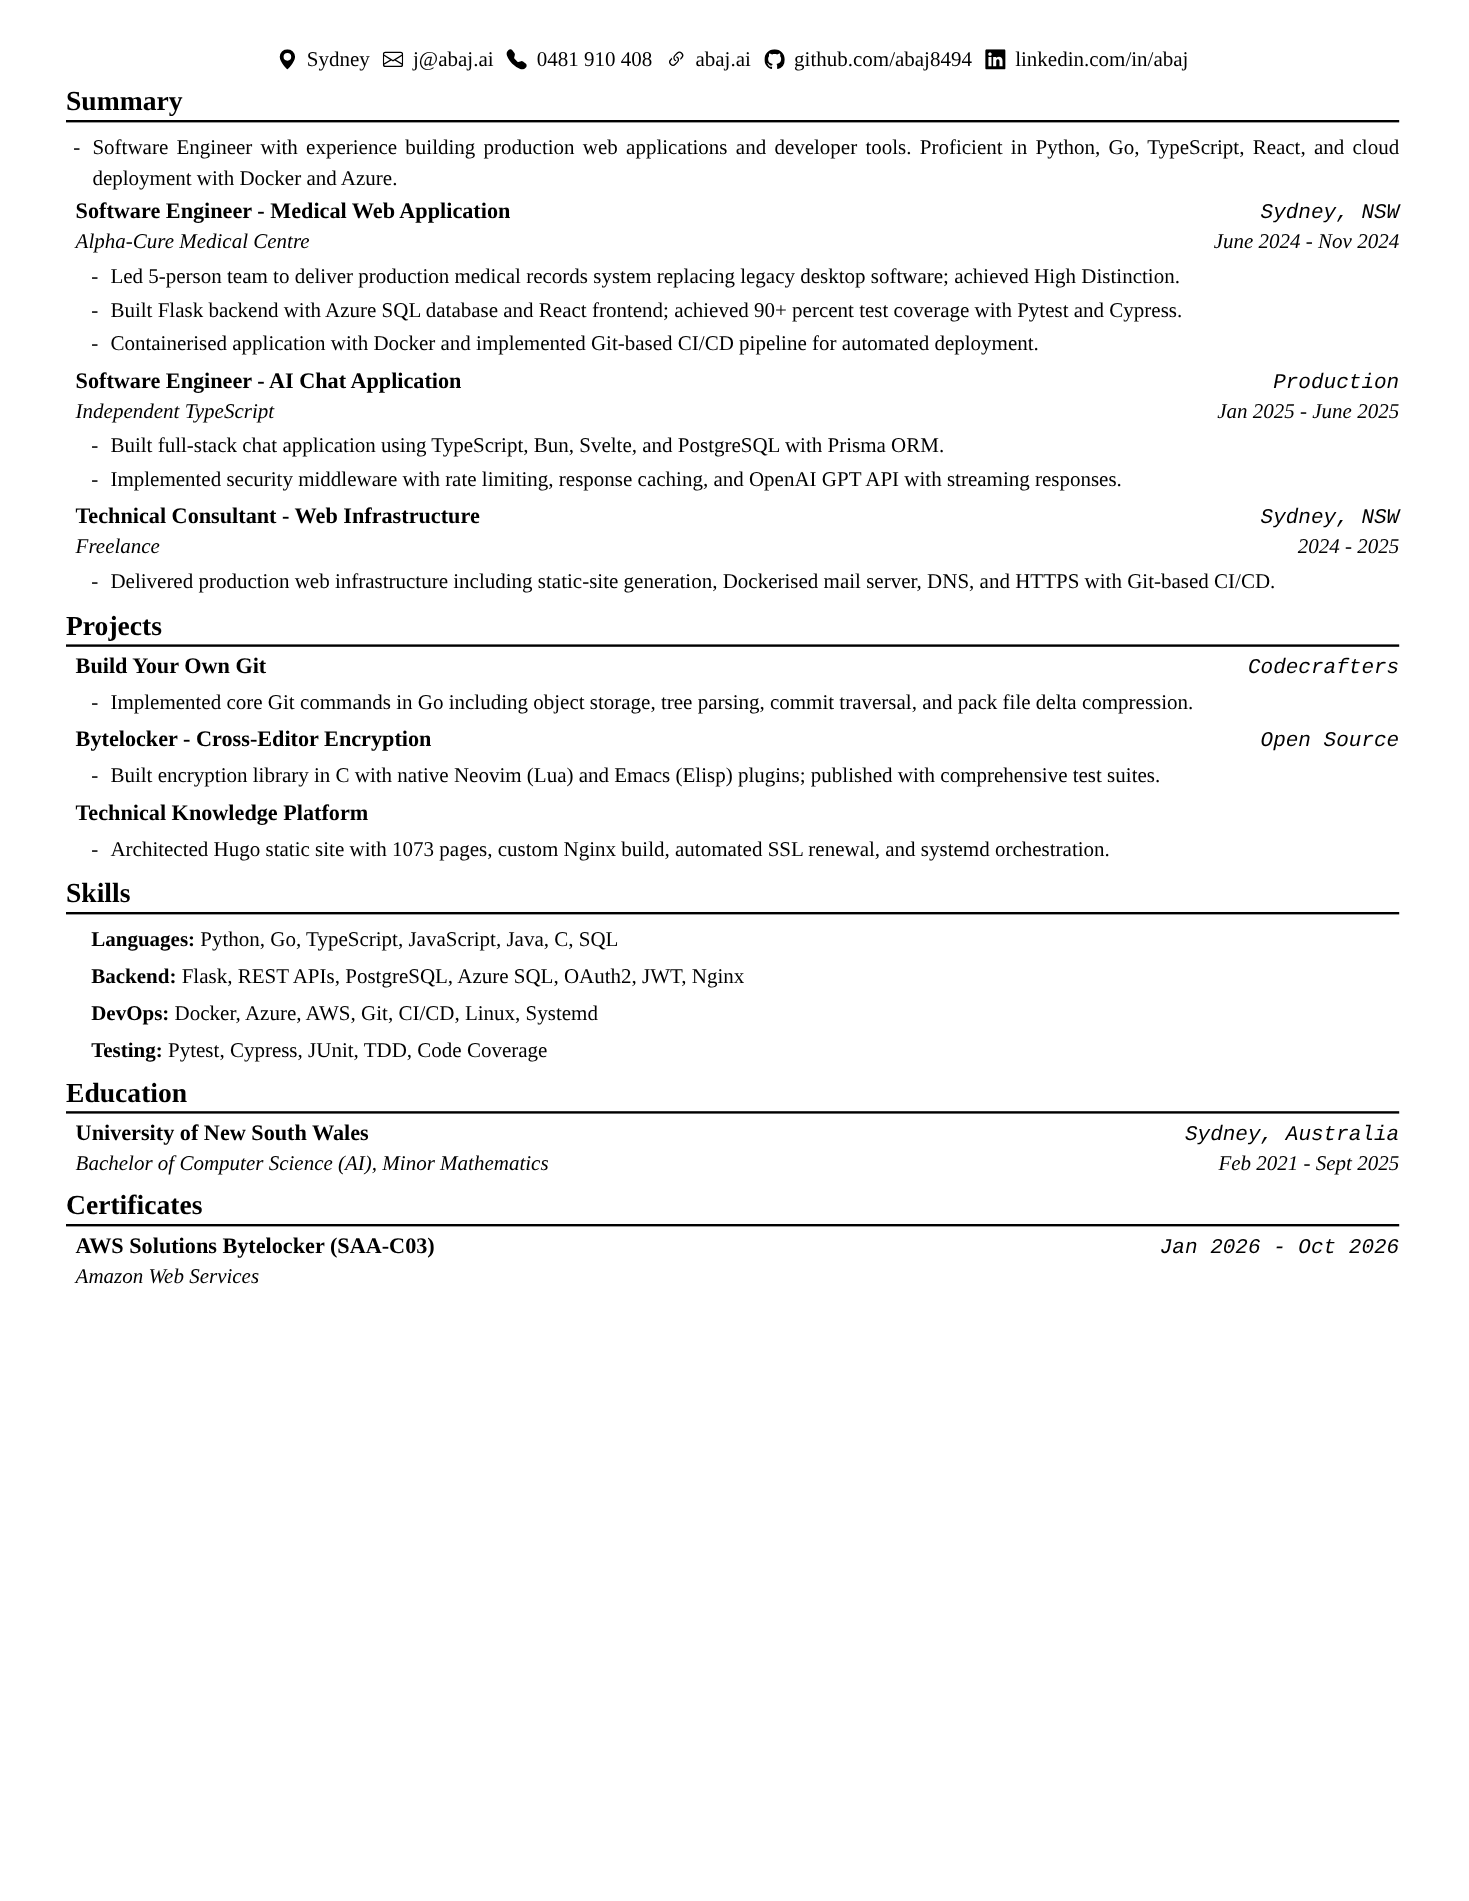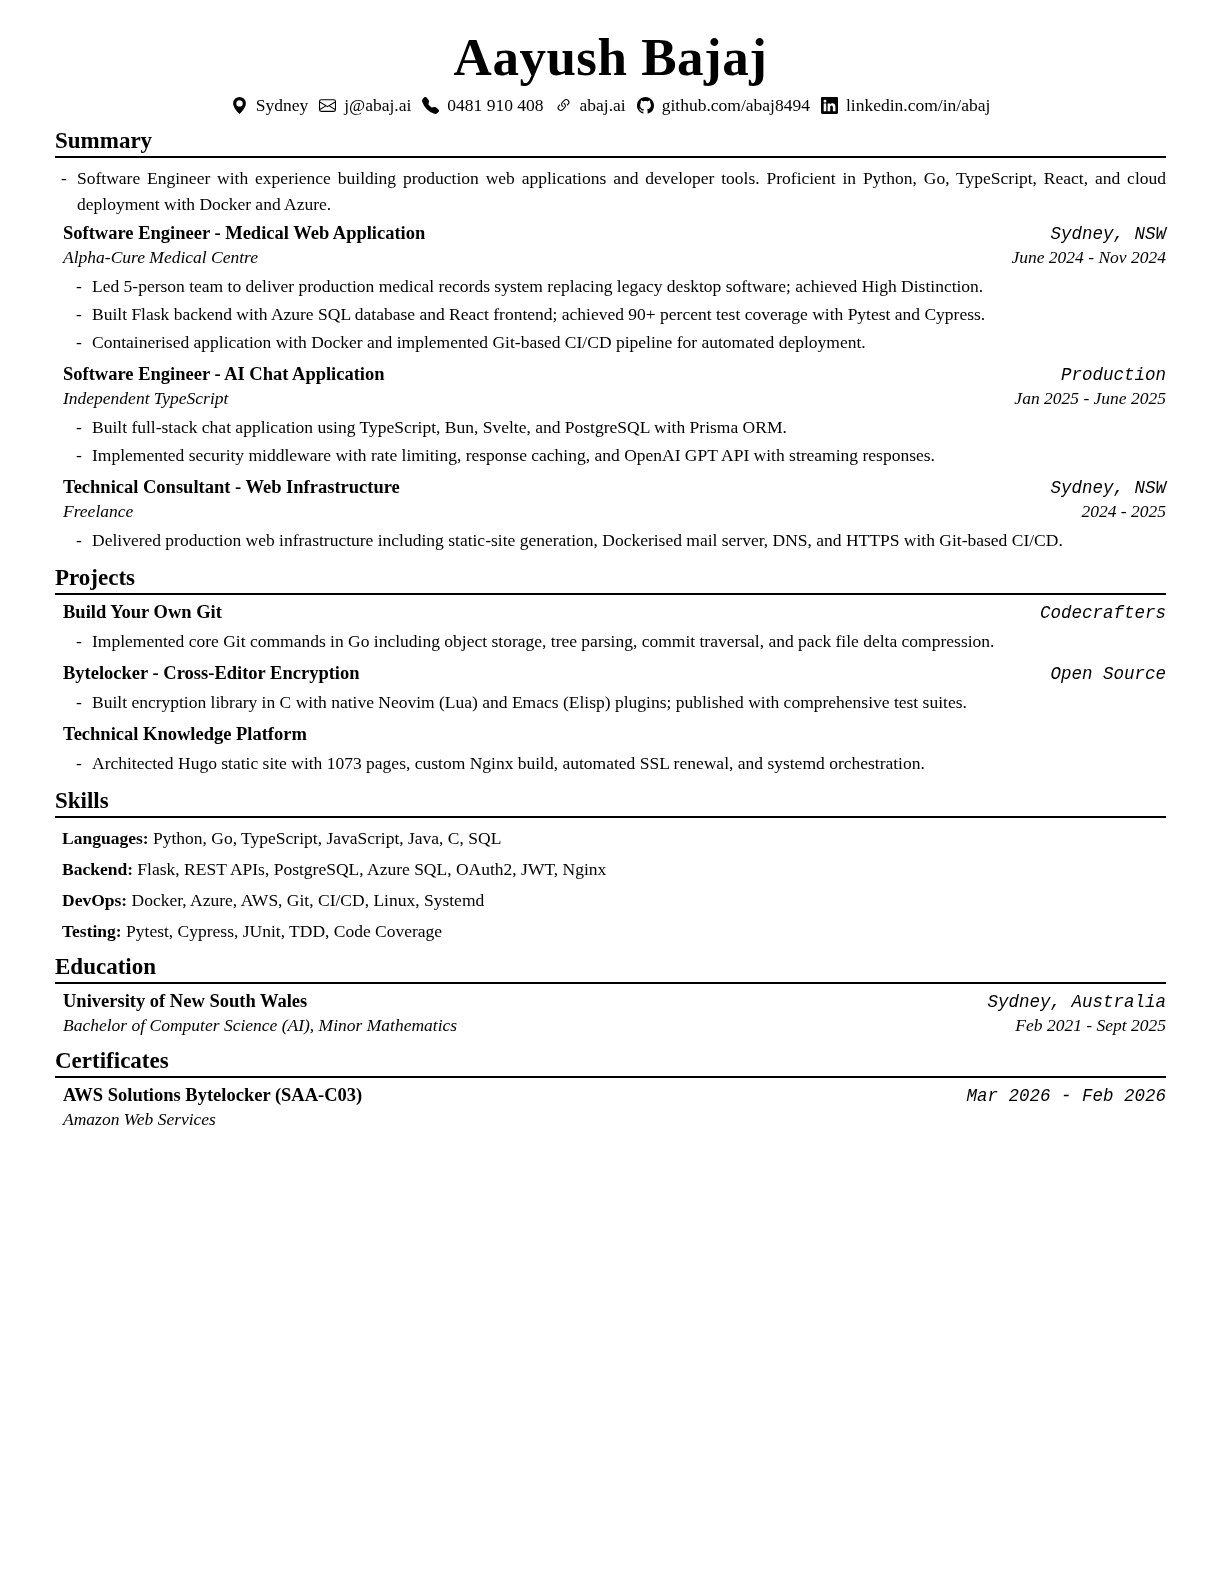--- a/index.html
+++ b/index.html
@@ -80,31 +80,30 @@
     margin-top: 2px;
   }
   .bullet::before {
     content: "-";
     position: absolute;
     left: 0;
   }
 
   .skill-row {
     font-size: 17.5px;
-    margin: 10px 0 10px 7px;
+    margin: 10px 0 10px 21px;
   }
   .skill-label { font-weight: bold; }
 </style>
 </head>
 <body>
 
 <div class="page">
 
   <header>
-    <h1 class="name">Aayush Bajaj</h1>
     <div class="contact-row">
       <span class="contact">
         <span class="icon">
           <svg viewBox="0 0 16 16">
               <path d="M8 16s6-5.686 6-10A6 6 0 0 0 2 6c0 4.314 6 10 6 10zm0-7a3 3 0 1 1 0-6 3 3 0 0 1 0 6z"></path>
             </svg>
         </span>
         <span>Sydney</span>
       </span>
       <span class="contact">
@@ -281,21 +280,21 @@
       </div>
     </div>
   </section>
 
   <section>
     <h2 class="sec-h">Certificates</h2>
     <div class="sec-body">
       <div class="entry">
         <div class="entry-head">
           <span class="entry-title">AWS Solutions Bytelocker (SAA-C03)</span>
-          <span class="entry-right">Mar 2026 - Feb 2026</span>
+          <span class="entry-right">Jan 2026 - Oct 2026</span>
         </div>
         <div class="entry-sub">
           <span>Amazon Web Services</span>
         </div>
       </div>
     </div>
   </section>
 
 </div>
 

